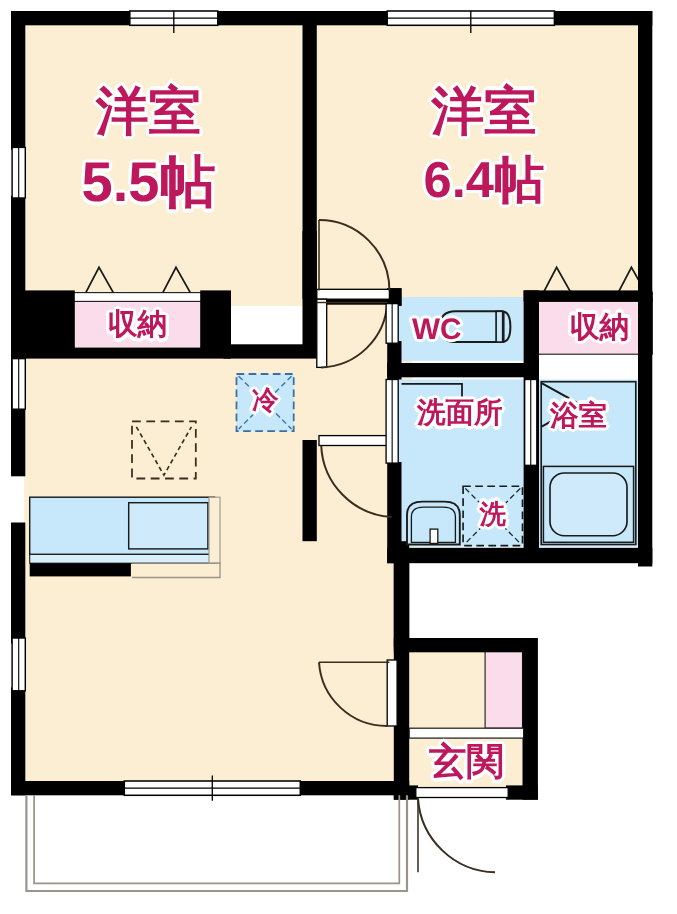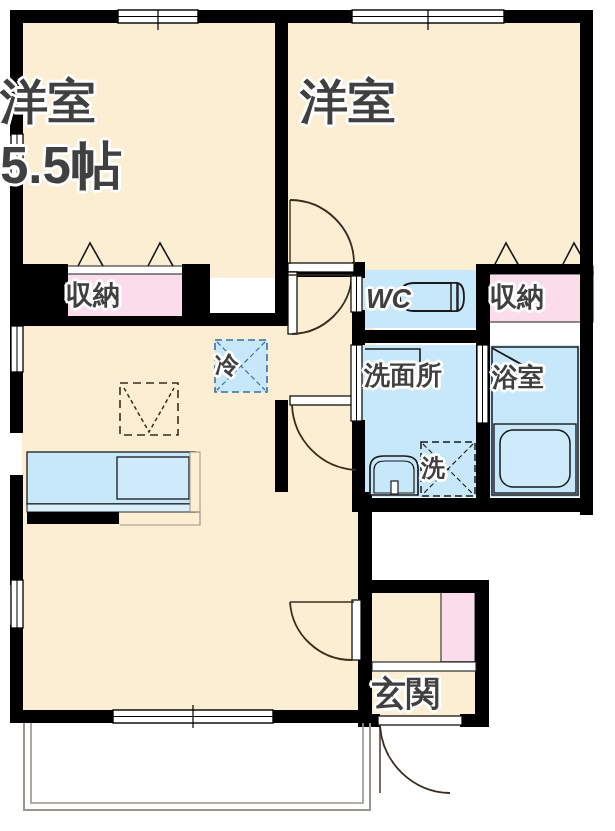--- a/index.html
+++ b/index.html
@@ -1,20 +1,20 @@
 <!DOCTYPE html>
 <html><head>
 <meta charset="utf-8">
 <style>
   html,body{margin:0;padding:0;background:#ffffff;}
   body{width:615px;height:831px;overflow:hidden;
        font-family:"Liberation Sans","DejaVu Sans",sans-serif;}
   #stage{position:relative;width:615px;height:831px;background:#ffffff;}
   #svgroot{position:absolute;left:0;top:0;}
-  .lbl{position:absolute;color:#404040;font-weight:700;text-align:left;
+  .lbl{position:absolute;color:#be185d;font-weight:700;text-align:center;
        white-space:nowrap;line-height:1.0;
        text-shadow:
          2px 0 0 #fff,-2px 0 0 #fff,0 2px 0 #fff,0 -2px 0 #fff,
          2px 2px 0 #fff,-2px 2px 0 #fff,2px -2px 0 #fff,-2px -2px 0 #fff,
          3px 0 0 #fff,-3px 0 0 #fff,0 3px 0 #fff,0 -3px 0 #fff;
        pointer-events:none;}
 </style>
 </head>
 <body>
 
@@ -242,27 +242,28 @@
         <path d="M 31 723 L 31 803 L 363 803 L 363 723" fill="none" stroke="#9a948c" stroke-width="1.6"></path>
       </g>
     </g>
 
   </svg>
 
   <div class="lbl" style="left:0;top:78px;width:270px;font-size:48px;">洋室</div>
   <div class="lbl" style="left:0;top:140px;width:270px;font-size:51px;">5.5帖</div>
 
   <div class="lbl" style="left:300px;top:78px;width:280px;font-size:48px;">洋室</div>
+  <div class="lbl" style="left:300px;top:140px;width:280px;font-size:46px;">6.4帖</div>
 
 
   <div class="lbl" style="left:66px;top:282px;width:118px;font-size:27px;">収納</div>
 
   <div class="lbl" style="left:490px;top:284px;width:110px;font-size:27px;">収納</div>
 
-  <div class="lbl" style="left:366px;top:286px;width:62px;font-size:27px;font-style:italic;">WC</div>
+  <div class="lbl" style="left:366px;top:286px;width:62px;font-size:27px;">WC</div>
 
   <div class="lbl" style="left:364px;top:362px;width:108px;font-size:26px;line-height:1.05;">洗面所</div>
 
   <div class="lbl" style="left:421px;top:456px;width:54px;font-size:24px;">洗</div>
 
   <div class="lbl" style="left:492px;top:364px;width:68px;font-size:26px;">浴室</div>
 
   <div class="lbl" style="left:215px;top:353px;width:52px;font-size:24px;">冷</div>
 
   <div class="lbl" style="left:372px;top:676px;width:104px;font-size:34px;">玄関</div>

